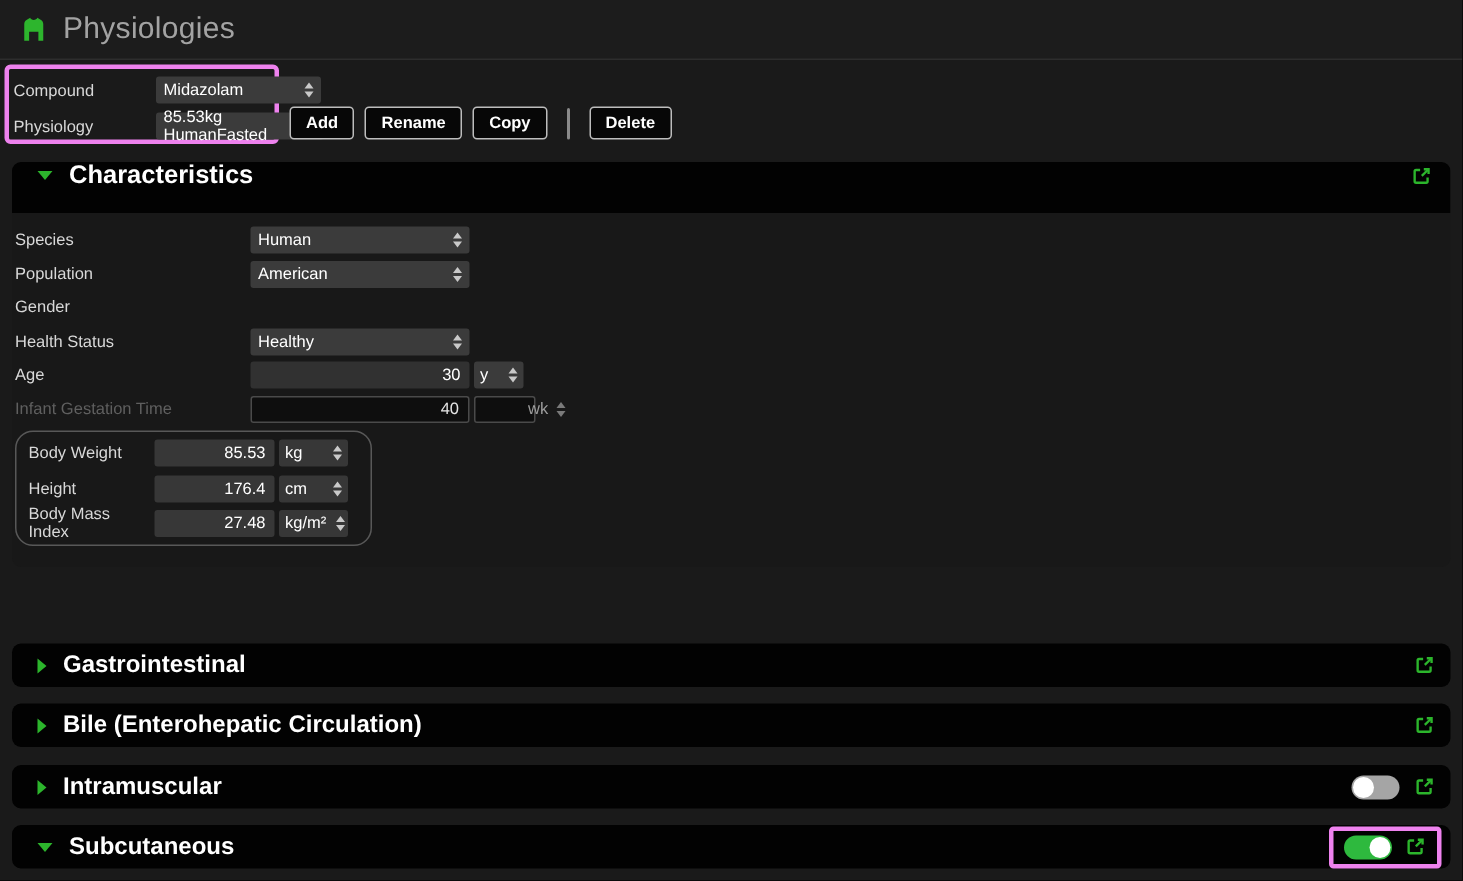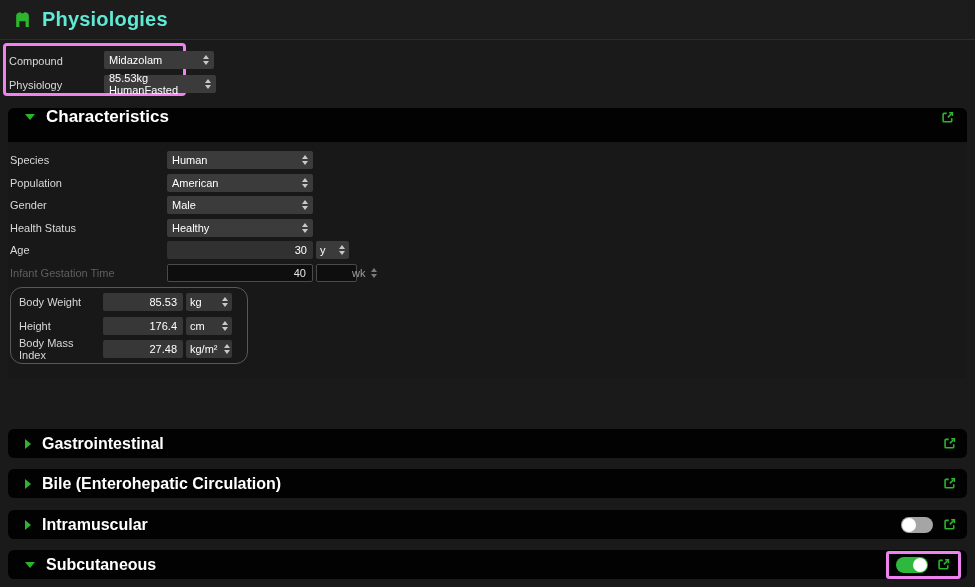--- a/index.html
+++ b/index.html
@@ -12,21 +12,21 @@
     --txt:#e6e6e6;
   }
   *{margin:0;padding:0;box-sizing:border-box;}
   html,body{background:#000;}
   body{font-family:"Liberation Sans", sans-serif;}
   #app{position:relative;width:975px;height:587px;background:var(--page);overflow:hidden;color:var(--txt);}
 
   
   .app-header{position:absolute;left:0;top:0;width:100%;height:40px;background:#1c1c1c;
     border-bottom:1px solid #2d2d2d;display:flex;align-items:center;padding-left:13px;gap:10px;}
-  .app-title{font-size:20px;font-weight:700;color:#5eead4;letter-spacing:.2px;}
+  .app-title{font-size:20px;font-weight:400;color:#a3a3a3;letter-spacing:.2px;}
 
   
   .toolbar{position:absolute;left:0;top:41px;width:100%;height:66px;}
   .hl-box{position:absolute;left:3px;top:2px;width:183px;height:53px;
     border:3px solid var(--magenta);border-radius:4px;pointer-events:none;}
   .tb-label{position:absolute;left:9px;font-size:11px;color:#d8d8d8;}
   .tb-select{position:absolute;left:72px;height:18px;background:var(--ctl);border-radius:2px;
     display:flex;align-items:center;padding:0 5px;font-size:11px;color:#fff;cursor:default;margin-left:32px;}
   .tb-btns{position:absolute;left:193px;top:30px;display:flex;align-items:center;gap:7px;height:22px;}
   .btn{height:22px;background:#070707;border:1px solid #bdbdbd;border-radius:3px;color:#fff;
@@ -109,20 +109,27 @@
 
     <div class="tb-label" style="top:38px;">Physiology</div>
     <div class="tb-select" style="top:34px;width:112px;">
       <span>85.53kg HumanFasted</span>
       <span class="spin">
           <i class="u"></i>
           <i class="d"></i>
         </span>
     </div>
 
+    <div class="tb-btns">
+      <button class="btn">Add</button>
+      <button class="btn">Rename</button>
+      <button class="btn">Copy</button>
+      <div class="btn-divider"></div>
+      <button class="btn">Delete</button>
+    </div>
   </div>
 
   <div class="card">
     <div class="card-head">
       <span class="caret-down"></span>
       <span class="card-title">Characteristics</span>
       <span class="right">
         <svg class="ext" width="15" height="15" viewBox="0 0 16 16" fill="none" stroke="#2cb52c" stroke-width="1.7">
           <path d="M7.2 3.6H4.3c-.6 0-1 .4-1 1v7c0 .6.4 1 1 1h7.2c.6 0 1-.4 1-1V8.9"></path>
           <path d="M9.8 3h3.4v3.4"></path>
@@ -144,27 +151,20 @@
       <div class="frow-label" style="top:32px;">Population</div>
       <div class="select" style="top:32px;">
         <span>American</span>
         <span class="spin">
             <i class="u"></i>
             <i class="d"></i>
           </span>
       </div>
 
       <div class="frow-label" style="top:54px;">Gender</div>
-      <div class="select" style="top:54px;">
-        <span>Male</span>
-        <span class="spin">
-            <i class="u"></i>
-            <i class="d"></i>
-          </span>
-      </div>
 
       <div class="frow-label" style="top:77px;">Health Status</div>
       <div class="select" style="top:77px;">
         <span>Healthy</span>
         <span class="spin">
             <i class="u"></i>
             <i class="d"></i>
           </span>
       </div>
 

